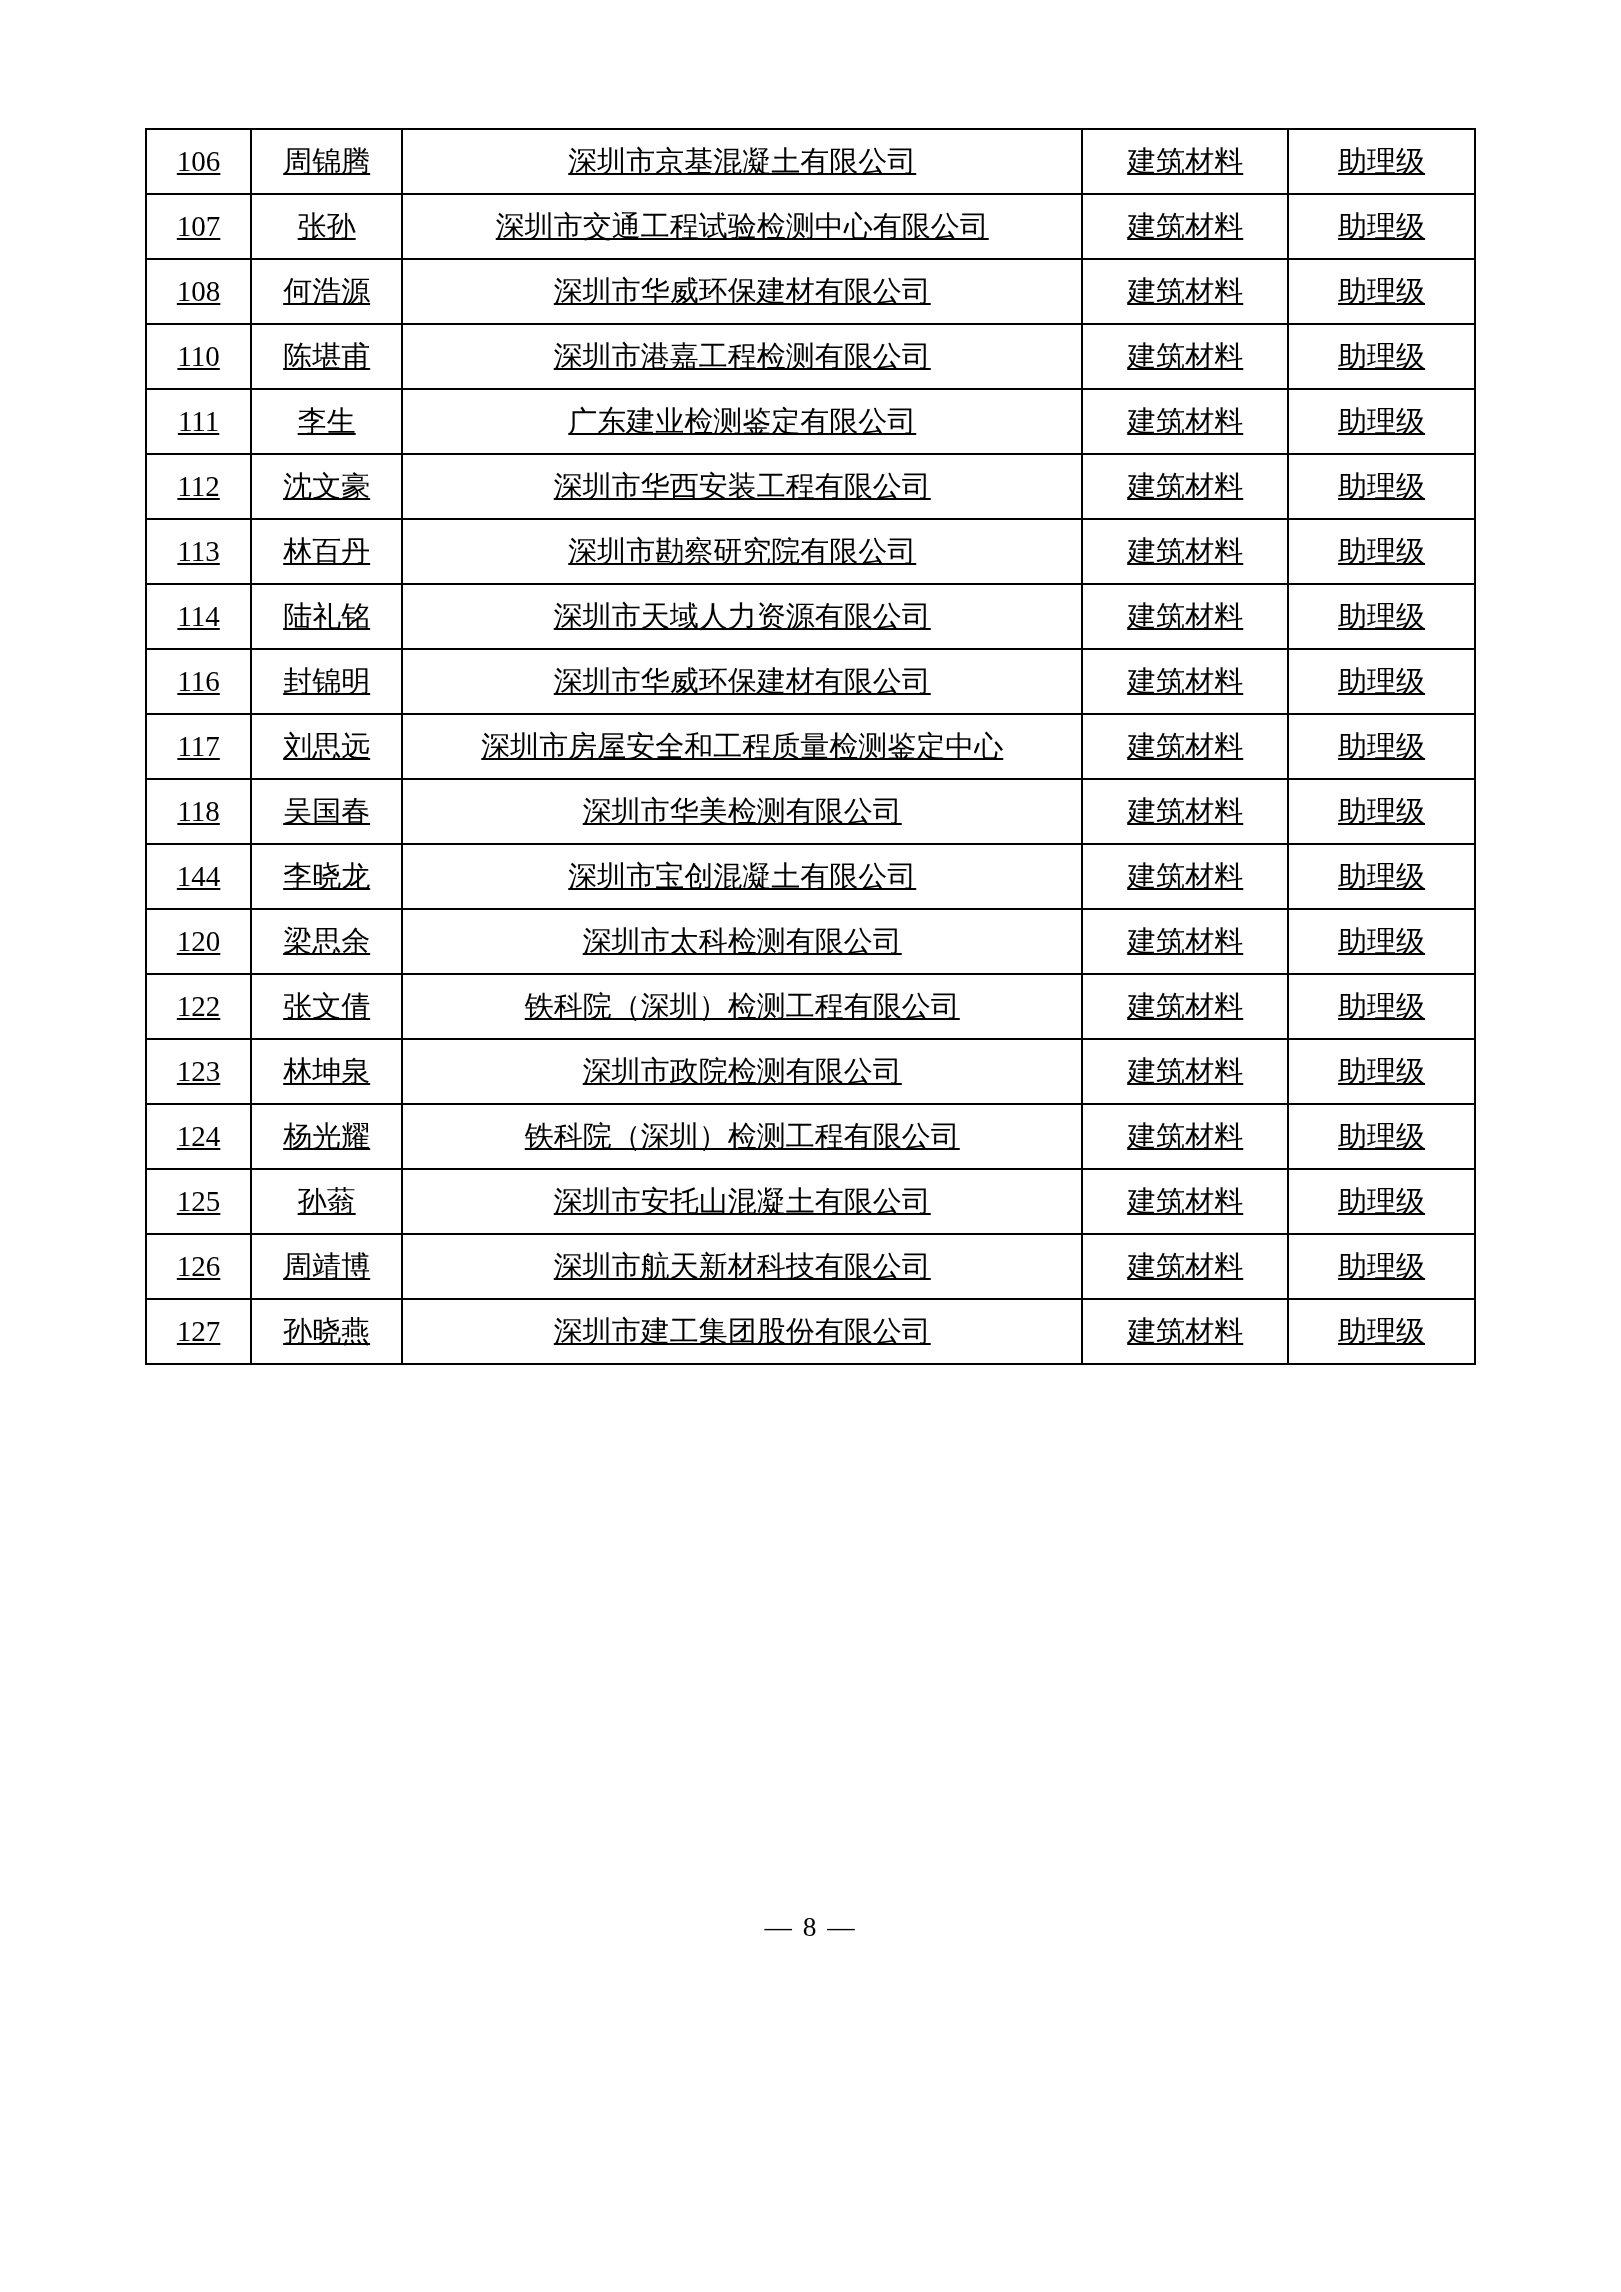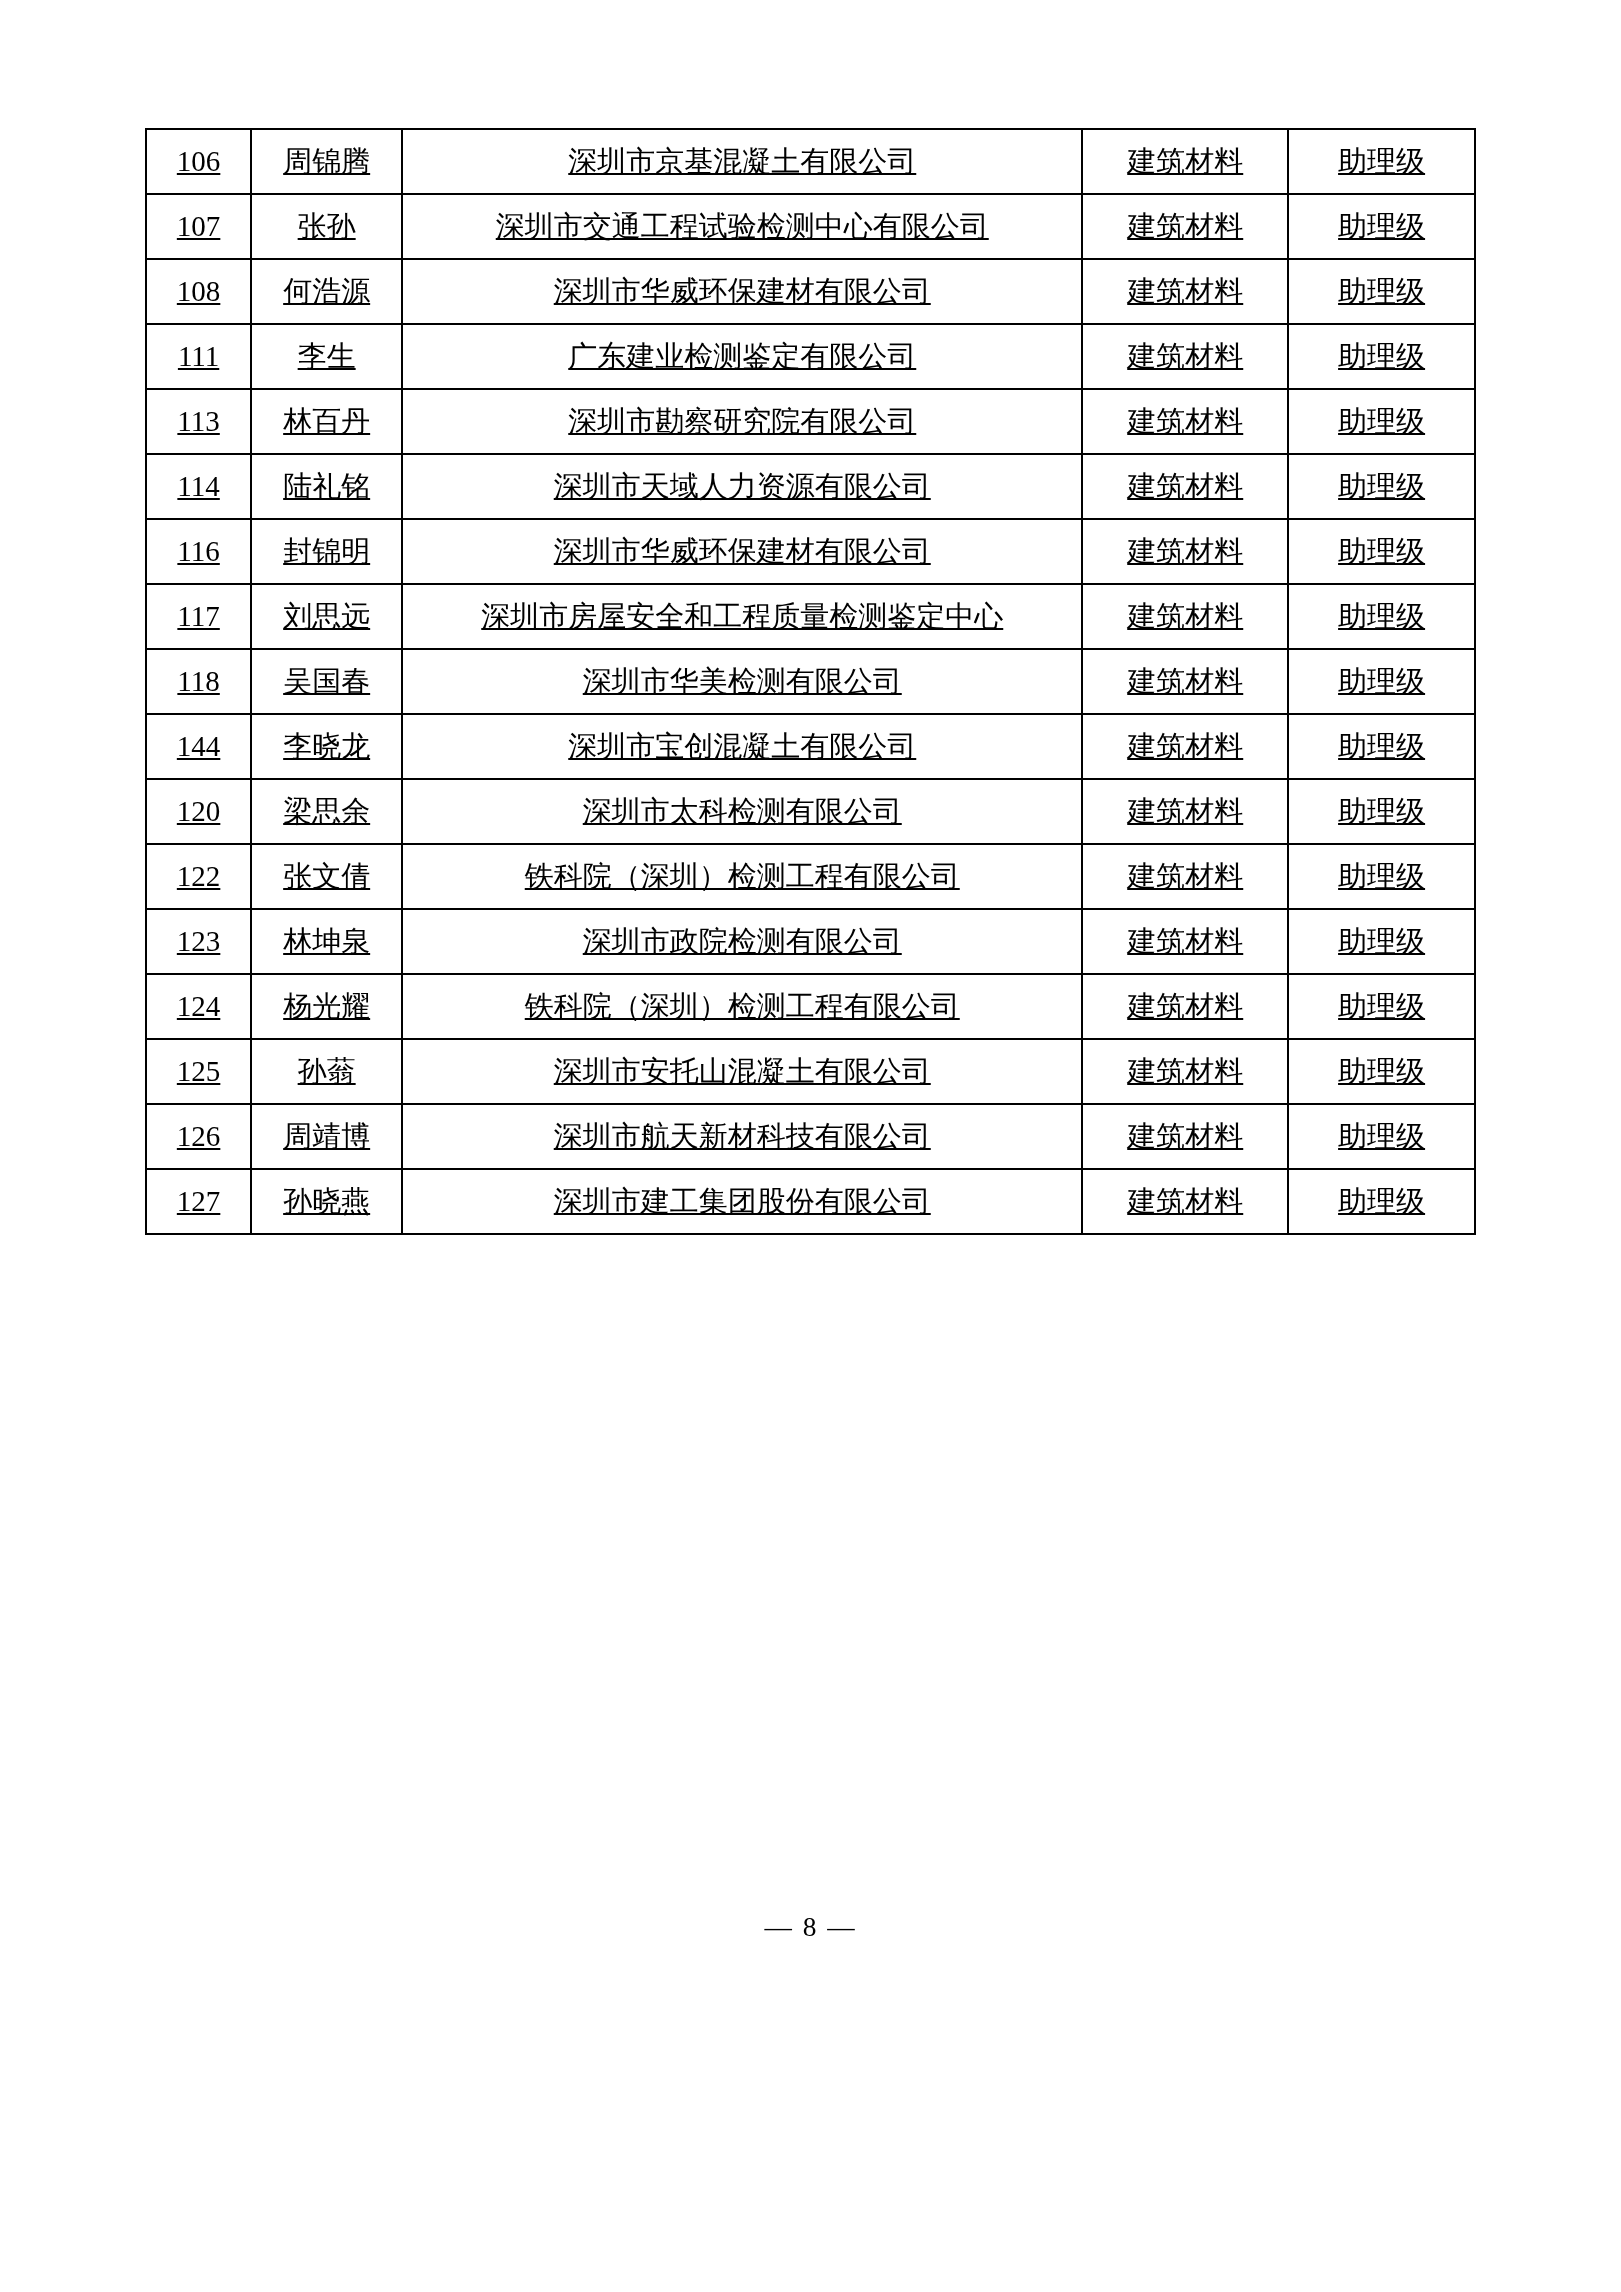--- a/index.html
+++ b/index.html
@@ -90,23 +90,37 @@
           <td class="level">助理级</td>
         </tr>
         <tr>
           <td class="seq">108</td>
           <td class="name">何浩源</td>
           <td class="org">深圳市华威环保建材有限公司</td>
           <td class="field">建筑材料</td>
           <td class="level">助理级</td>
         </tr>
         <tr>
+          <td class="seq">110</td>
+          <td class="name">陈堪甫</td>
+          <td class="org">深圳市港嘉工程检测有限公司</td>
+          <td class="field">建筑材料</td>
+          <td class="level">助理级</td>
+        </tr>
+        <tr>
           <td class="seq">111</td>
           <td class="name">李生</td>
           <td class="org">广东建业检测鉴定有限公司</td>
+          <td class="field">建筑材料</td>
+          <td class="level">助理级</td>
+        </tr>
+        <tr>
+          <td class="seq">112</td>
+          <td class="name">沈文豪</td>
+          <td class="org">深圳市华西安装工程有限公司</td>
           <td class="field">建筑材料</td>
           <td class="level">助理级</td>
         </tr>
         <tr>
           <td class="seq">113</td>
           <td class="name">林百丹</td>
           <td class="org">深圳市勘察研究院有限公司</td>
           <td class="field">建筑材料</td>
           <td class="level">助理级</td>
         </tr>

